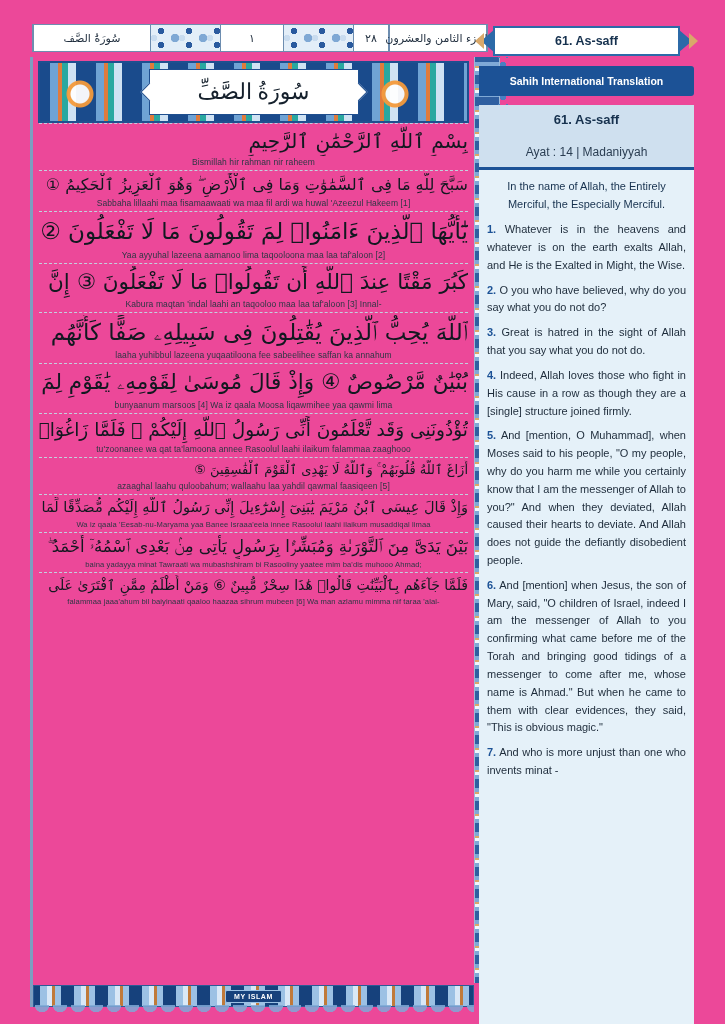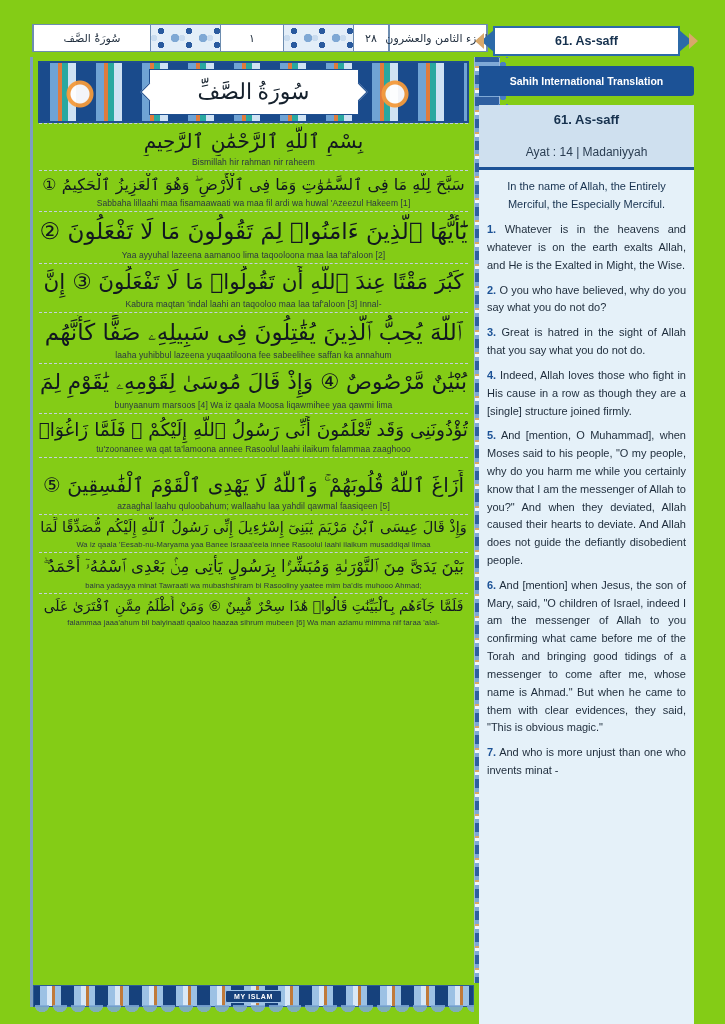--- a/index.html
+++ b/index.html
@@ -3,21 +3,21 @@
 <meta charset="utf-8">
 <style>
   * { box-sizing: border-box; margin: 0; padding: 0; }
   html, body {
     width: 725px; height: 1024px;
     background: #ffffff;
     font-family: "Liberation Sans", sans-serif;
     overflow: hidden;
   }
 
-  #app { position: relative; width: 725px; height: 1024px; background:#84cc16; }
+  #app { position: relative; width: 725px; height: 1024px; background:#ec4899; }
 
   
   .mushaf {
     position: absolute;
     left: 30px; top: 24px;
     width: 470px; height: 990px;
   }
 
   
   .topbar {
@@ -146,21 +146,21 @@
   
   .dashed {
     border-top: 1px dashed #c3cfdd;
     margin: 0 4px;
   }
   .ayah {
     padding: 2px 4px 3px 4px;
   }
   .arabic {
     direction: rtl;
-    text-align: center;
+    text-align: right;
     font-family: "DejaVu Sans", sans-serif;
     font-size: 23px;
     line-height: 1.5;
     color: #121820;
     white-space: nowrap;
     overflow: hidden;
   }
   .arabic.bismillah { font-size: 20px; }
   .translit {
     text-align:center;
@@ -328,21 +328,21 @@
               <div class="arabic" style="font-size: 21.5px;">بُنْيَٰنٌ مَّرْصُوصٌ ④ وَإِذْ قَالَ مُوسَىٰ لِقَوْمِهِۦ يَٰقَوْمِ لِمَ</div>
               <div class="translit">bunyaanum marsoos  [4]   Wa iz qaala Moosa liqawmihee yaa qawmi lima</div>
             </div>
             <div class="dashed"></div>
             <div class="ayah">
               <div class="arabic" style="font-size: 18.5px;">تُؤْذُونَنِى وَقَد تَّعْلَمُونَ أَنِّى رَسُولُ ٱللَّهِ إِلَيْكُمْ ۖ فَلَمَّا زَاغُوٓا۟</div>
               <div class="translit">tu'zoonanee wa qat ta'lamoona annee Rasoolul laahi ilaikum falammaa zaaghooo</div>
             </div>
             <div class="dashed"></div>
             <div class="ayah">
-              <div class="arabic" style="font-size: 20px; margin-top: 10px;">أَزَاغَ ٱللَّهُ قُلُوبَهُمْ ۚ وَٱللَّهُ لَا يَهْدِى ٱلْقَوْمَ ٱلْفَٰسِقِينَ ⑤</div>
+              <div class="arabic" style="font-size: 13px;">أَزَاغَ ٱللَّهُ قُلُوبَهُمْ ۚ وَٱللَّهُ لَا يَهْدِى ٱلْقَوْمَ ٱلْفَٰسِقِينَ ⑤</div>
               <div class="translit">azaaghal laahu quloobahum; wallaahu laa yahdil qawmal faasiqeen  [5]</div>
             </div>
             <div class="dashed"></div>
             <div class="ayah">
               <div class="arabic" style="font-size: 14.5px;">وَإِذْ قَالَ عِيسَى ٱبْنُ مَرْيَمَ يَٰبَنِىٓ إِسْرَٰٓءِيلَ إِنِّى رَسُولُ ٱللَّهِ إِلَيْكُم مُّصَدِّقًا لِّمَا</div>
               <div class="translit small">Wa iz qaala 'Eesab-nu-Maryama yaa Banee Israaa'eela innee Rasoolul laahi ilaikum musaddiqal limaa</div>
             </div>
             <div class="dashed"></div>
             <div class="ayah">
               <div class="arabic" style="font-size: 16.5px;">بَيْنَ يَدَىَّ مِنَ ٱلتَّوْرَىٰةِ وَمُبَشِّرًۢا بِرَسُولٍ يَأْتِى مِنۢ بَعْدِى ٱسْمُهُۥٓ أَحْمَدُ ۖ</div>

